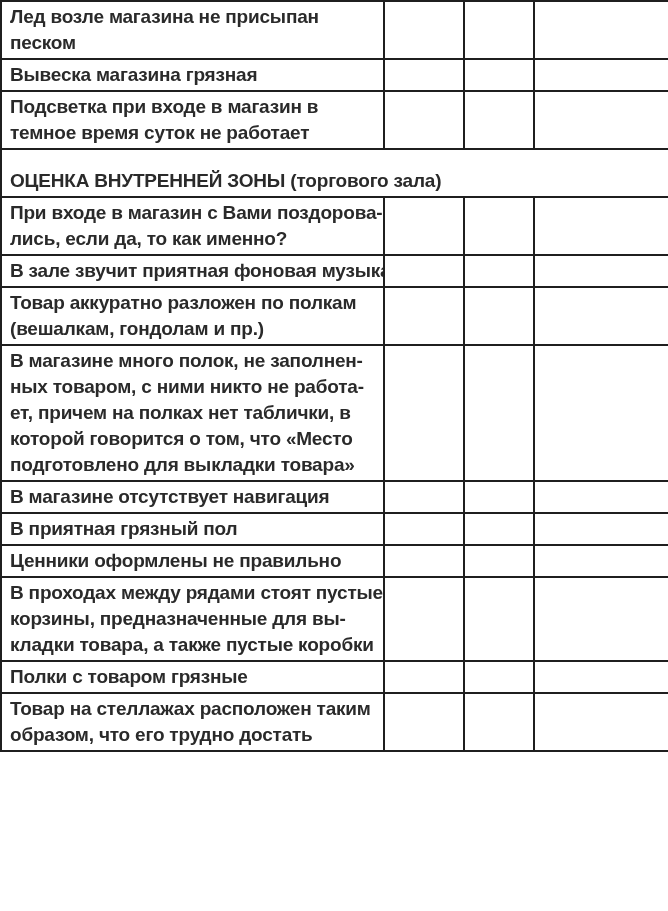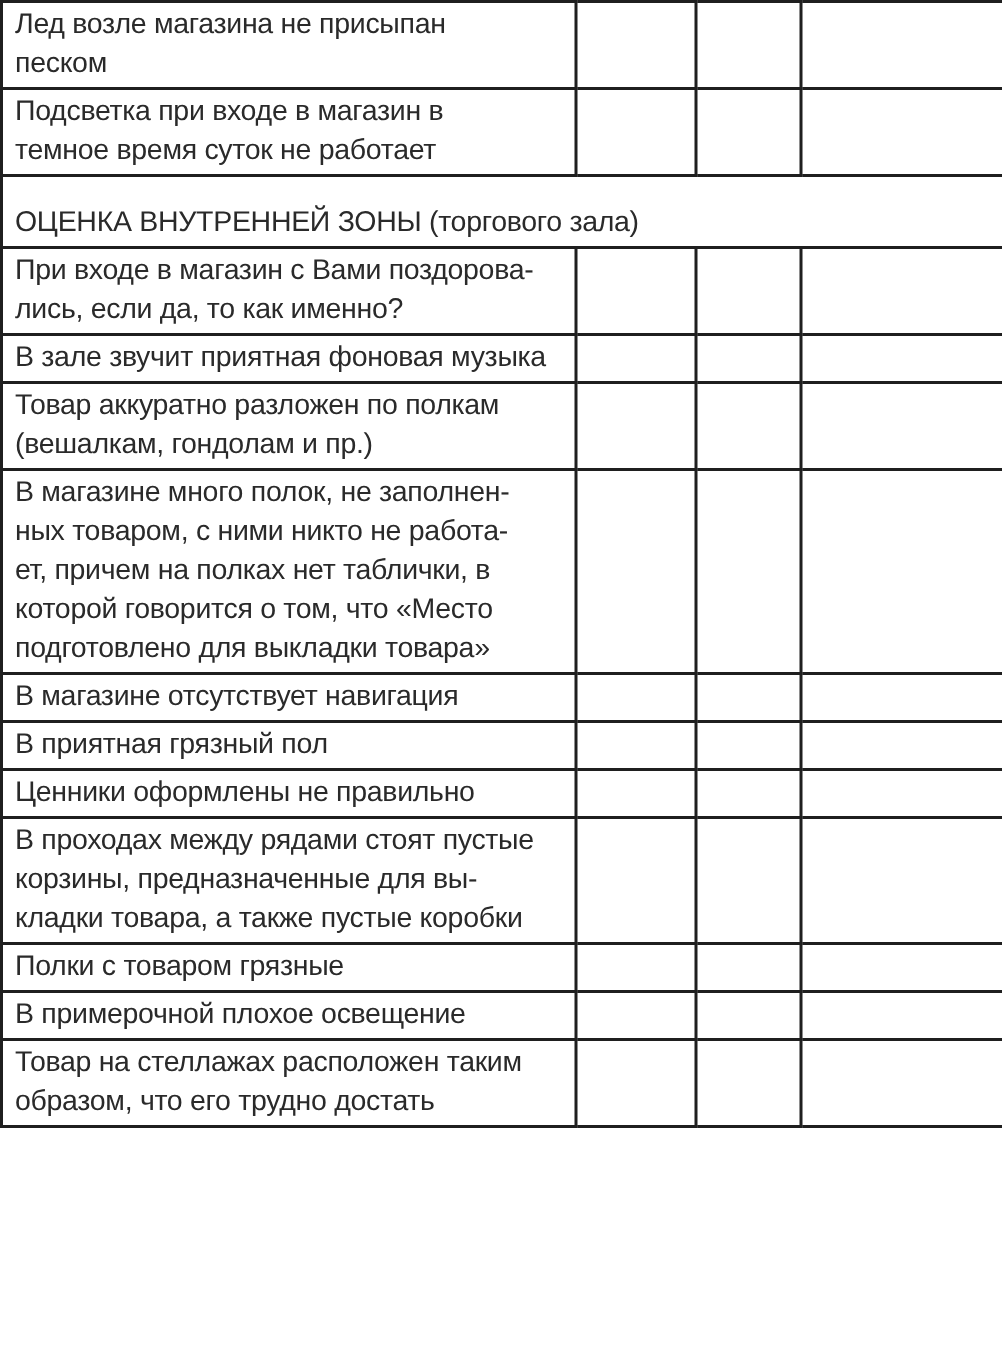--- a/index.html
+++ b/index.html
@@ -24,20 +24,21 @@
     border: 2px solid #1f1f1f;
     vertical-align: top;
     padding: 2px 4px 2px 8px;
     overflow: hidden;
   }
   td.c-score {
     padding: 2px;
   }
   .t {
     white-space: pre;
+    font-weight: bold;
   }
   tr.section-row td {
     padding-top: 18px;
     padding-bottom: 2px;
     margin-left: 44px;
   }
 </style>
 </head>
 <body>
 
@@ -46,20 +47,28 @@
     <col style="width:383px">
     <col style="width:80px">
     <col style="width:70px">
     <col style="width:135px">
   </colgroup>
   <tbody>
     <tr>
       <td class="c-text">
           <div class="t">Лед возле магазина не присыпан
 песком</div>
+        </td>
+      <td class="c-score"></td>
+      <td class="c-score"></td>
+      <td class="c-score"></td>
+    </tr>
+    <tr>
+      <td class="c-text">
+          <div class="t">Вывеска магазина грязная</div>
         </td>
       <td class="c-score"></td>
       <td class="c-score"></td>
       <td class="c-score"></td>
     </tr>
     <tr>
       <td class="c-text">
           <div class="t">Подсветка при входе в магазин в
 темное время суток не работает</div>
         </td>
@@ -147,28 +156,20 @@
     <tr>
       <td class="c-text">
           <div class="t">Полки с товаром грязные</div>
         </td>
       <td class="c-score"></td>
       <td class="c-score"></td>
       <td class="c-score"></td>
     </tr>
     <tr>
       <td class="c-text">
-          <div class="t">В примерочной плохое освещение</div>
-        </td>
-      <td class="c-score"></td>
-      <td class="c-score"></td>
-      <td class="c-score"></td>
-    </tr>
-    <tr>
-      <td class="c-text">
           <div class="t">Товар на стеллажах расположен таким
 образом, что его трудно достать</div>
         </td>
       <td class="c-score"></td>
       <td class="c-score"></td>
       <td class="c-score"></td>
     </tr>
   </tbody>
 </table>
 

